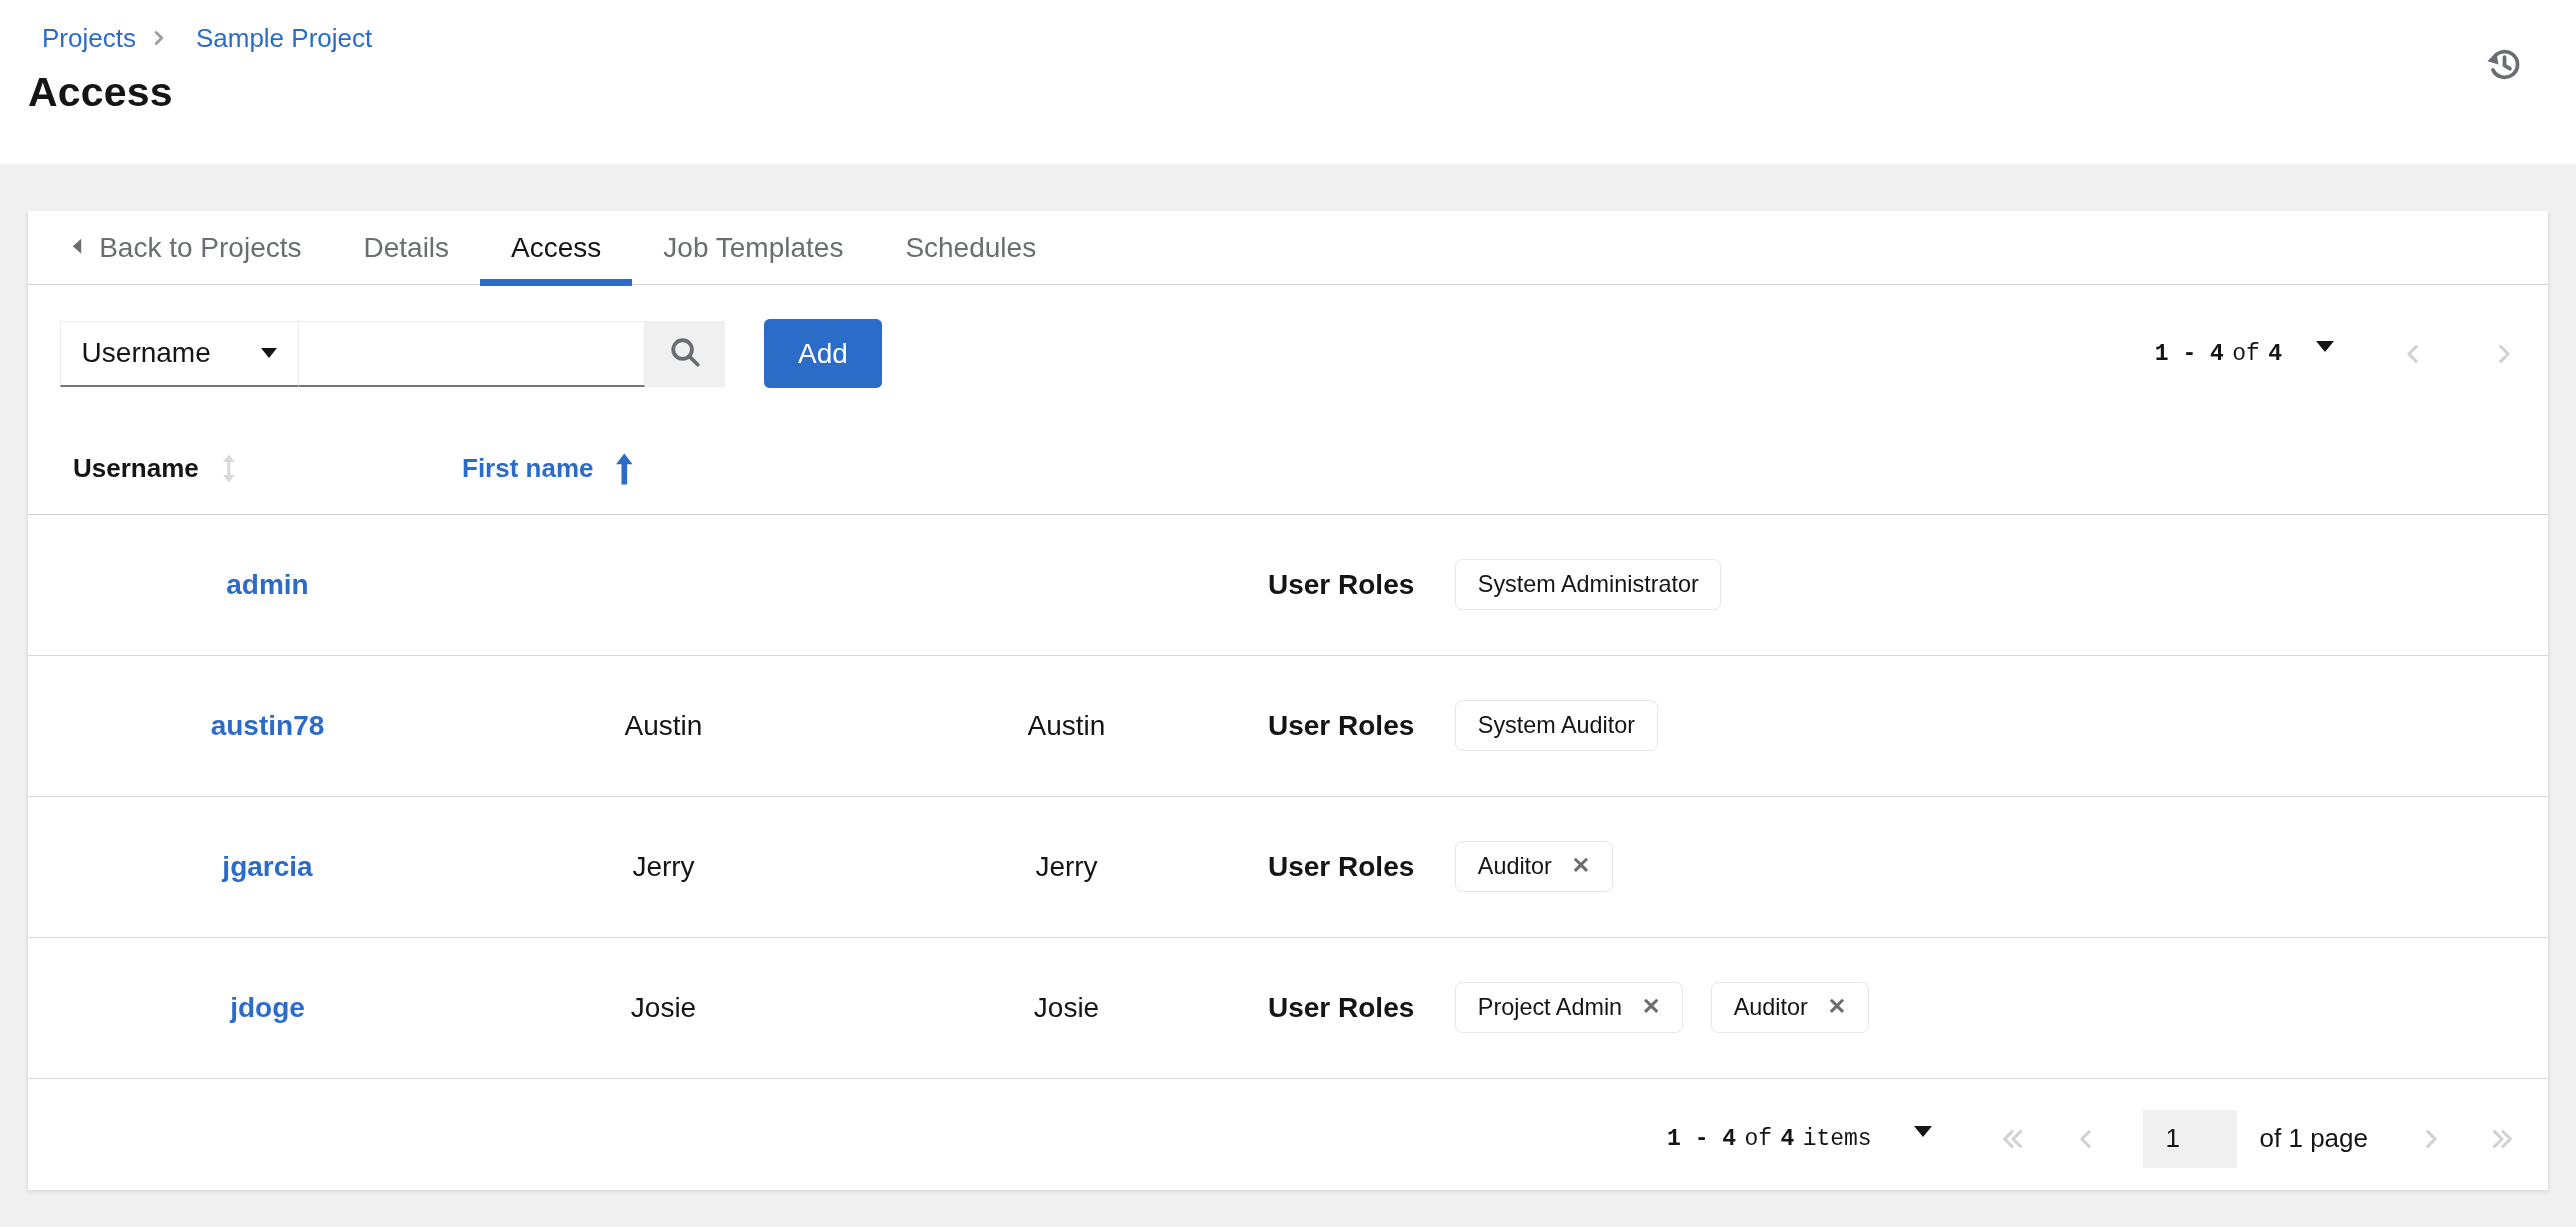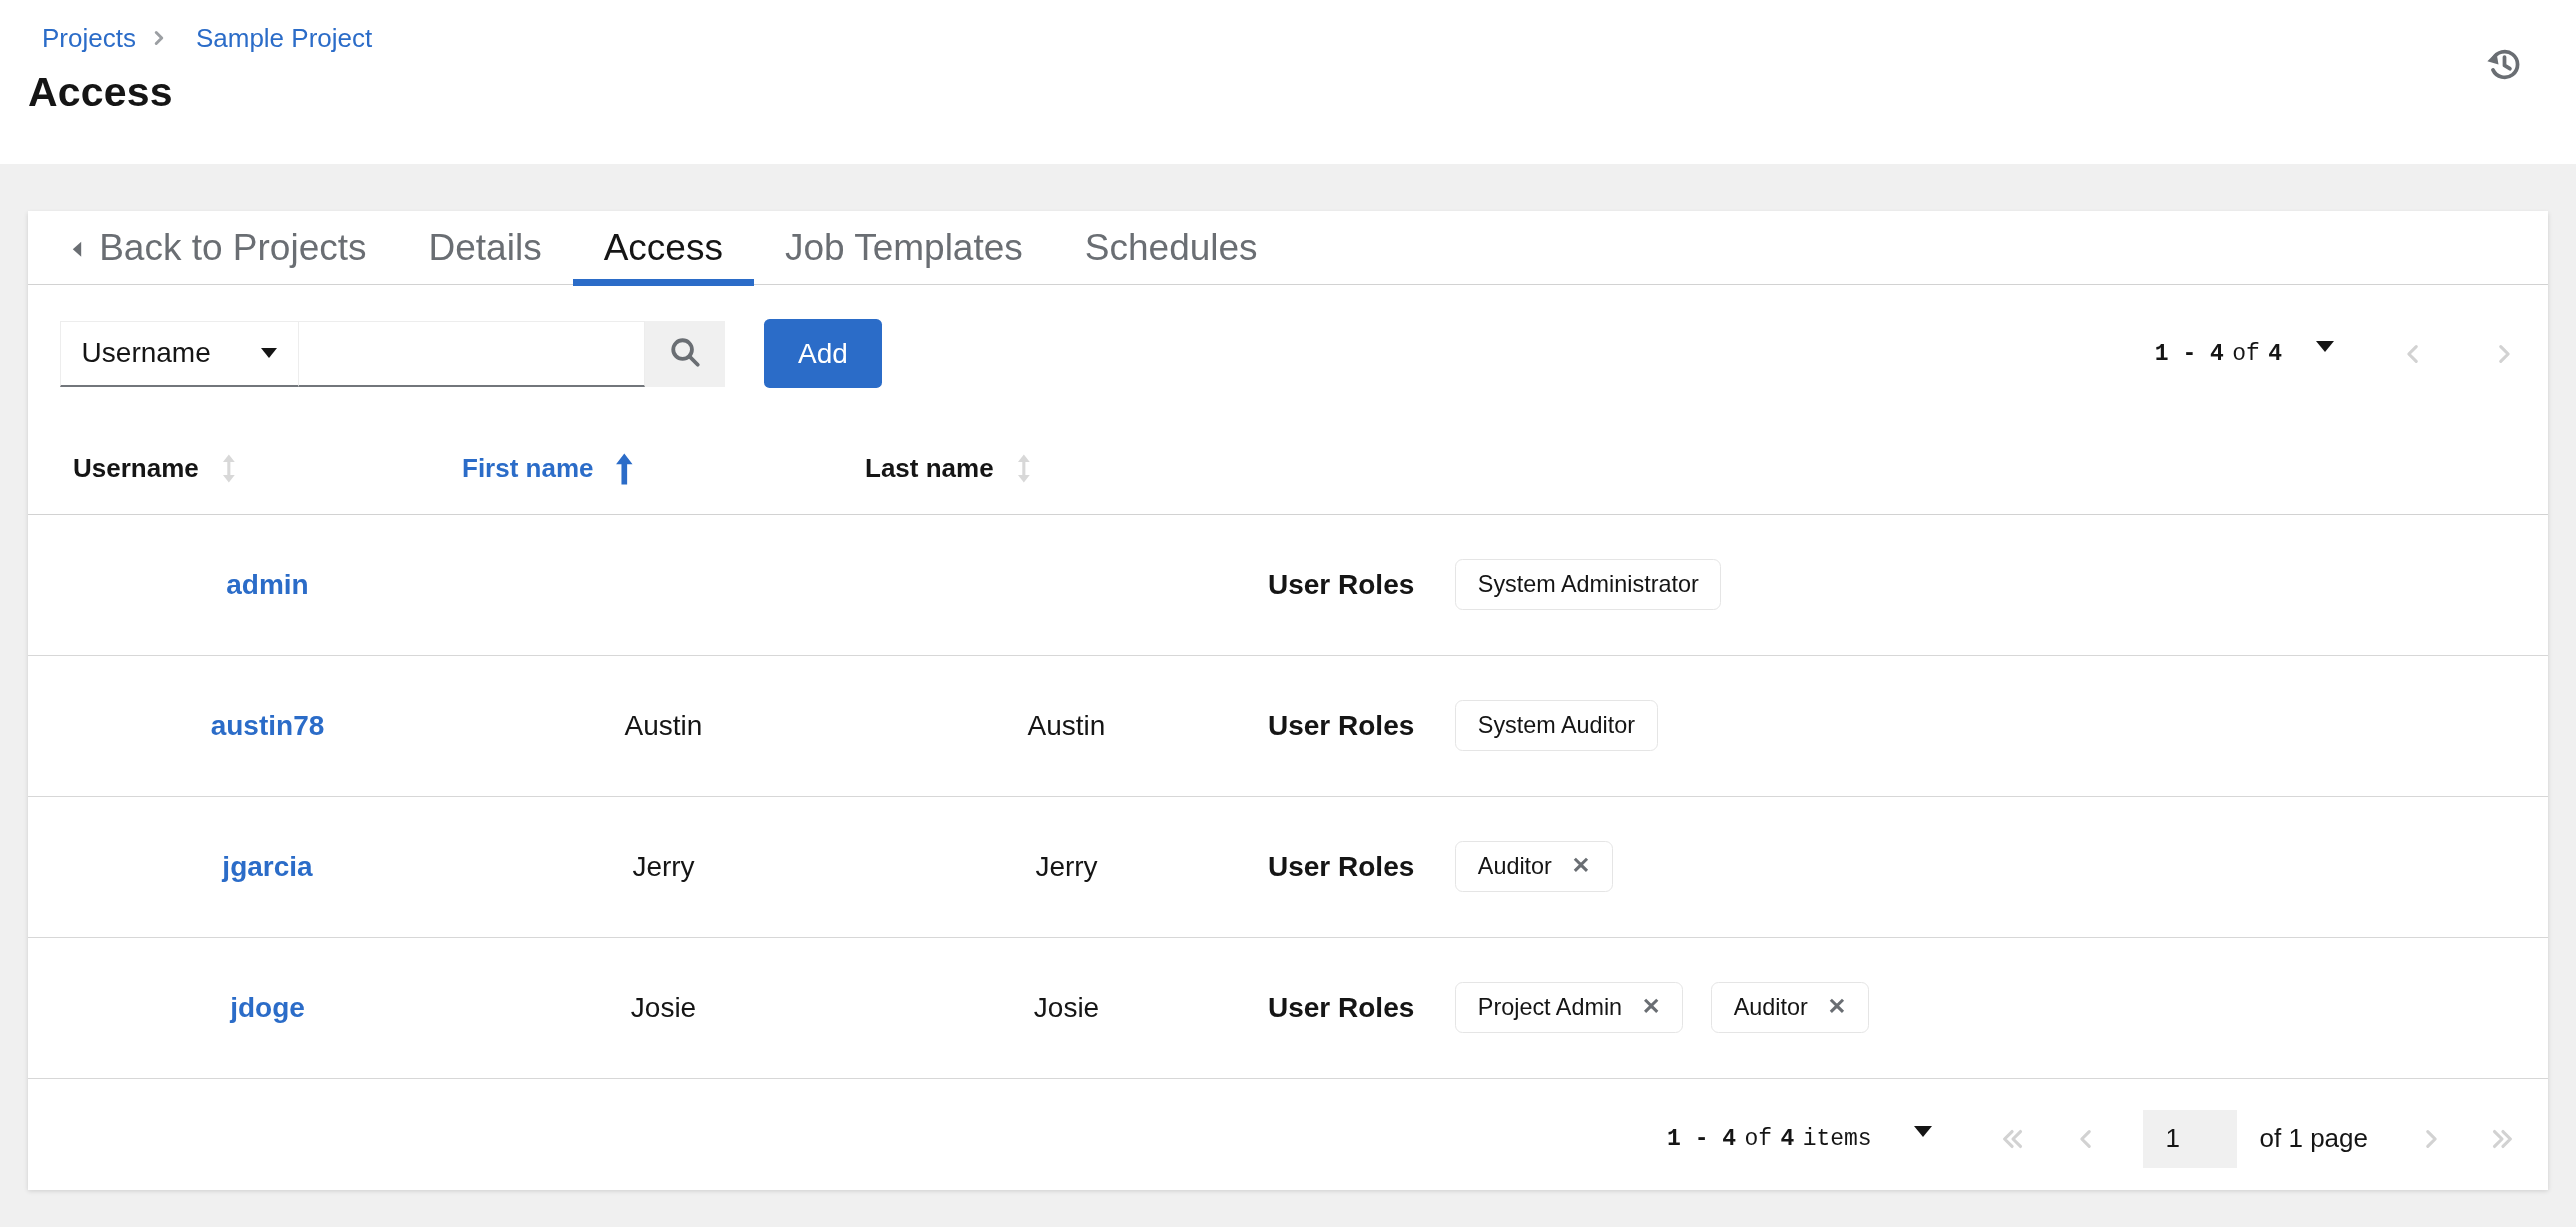--- a/index.html
+++ b/index.html
@@ -28,21 +28,21 @@
   .page-title { margin-top: 15px; font-size: 41px; font-weight: 700; color: var(--dark); letter-spacing: 0.2px; }
   .history-btn { position: absolute; top: 45px; right: 52px; background: none; border: none; cursor: pointer; line-height: 0; }
 
   
   .main { flex: 1 1 auto; background: var(--bg); padding: 47px 28px 37px 28px; }
   .card { background: #fff; height: 100%; box-shadow: 0 1.9px 4.7px rgba(3,3,3,.14); display: flex; flex-direction: column; }
 
   
   .tabs-bar { display: flex; padding-left: 11.2px; border-bottom: 1.9px solid var(--border); flex: 0 0 auto; }
   .tab { position: relative; display: flex; align-items: center; gap: 15px; height: 73px; padding: 0 31px;
-         background: none; border: none; cursor: pointer; font-family: inherit; font-size: 37px; color: var(--gray); }
+         background: none; border: none; cursor: pointer; font-family: inherit; font-size: 28px; color: var(--gray); }
   .tab .tab-label { color: var(--gray); }
   .tab.active .tab-label { color: var(--dark); }
   .tab.active::after { content: ""; position: absolute; left: 0; right: 0; bottom: -1.9px; height: 6.6px; background: var(--accent); }
 
   
   .toolbar { display: flex; align-items: center; padding: 34px 32px 32px 32px; flex: 0 0 auto; }
   .filter-select { width: 239px; height: 66px; background: #fff; border: 0.9px solid #ededed; border-bottom: 2.8px solid #72767b;
                    display: flex; align-items: center; justify-content: space-between; padding: 0 20.6px;
                    font-family: inherit; font-size: 28px; color: var(--dark); cursor: pointer; }
   .caret-down { width: 0; height: 0; border-left: 9.4px solid transparent; border-right: 9.4px solid transparent; border-top: 11.2px solid var(--dark); }
@@ -186,28 +186,20 @@
                 <rect x="5.9" y="5.8" width="2.2" height="10.4" fill="#d8d8d8"></rect>
                 <path d="M7 21 L2.8 15.6 L11.2 15.6 Z" fill="#d8d8d8"></path>
               </svg></span>
           </div>
           <div class="hcell sortable">
             <span class="hlabel sorted">First name</span>
             <span style="line-height:0;"><svg width="20.6" height="34" viewBox="0 0 16 26">
                 <path d="M8 1 L14.4 9.4 L10.2 9.4 L10.2 25 L5.8 25 L5.8 9.4 L1.6 9.4 Z" fill="#2b6cc8"></path>
               </svg></span>
           </div>
-          <div class="hcell sortable">
-            <span class="hlabel">Last name</span>
-            <span style="line-height:0;"><svg width="19.7" height="31" viewBox="0 0 14 22">
-                <path d="M7 1 L11.2 6.4 L2.8 6.4 Z" fill="#d8d8d8"></path>
-                <rect x="5.9" y="5.8" width="2.2" height="10.4" fill="#d8d8d8"></rect>
-                <path d="M7 21 L2.8 15.6 L11.2 15.6 Z" fill="#d8d8d8"></path>
-              </svg></span>
-          </div>
         </div>
 
       <div>
           <div class="tgrid trow">
     <div class="cell"><a class="user-link">admin</a></div>
     <div class="cell cell-plain"></div>
     <div class="cell cell-plain"></div>
     <div class="cell roles-cell">
       <span class="roles-label">User Roles</span>
       <span class="chips">

